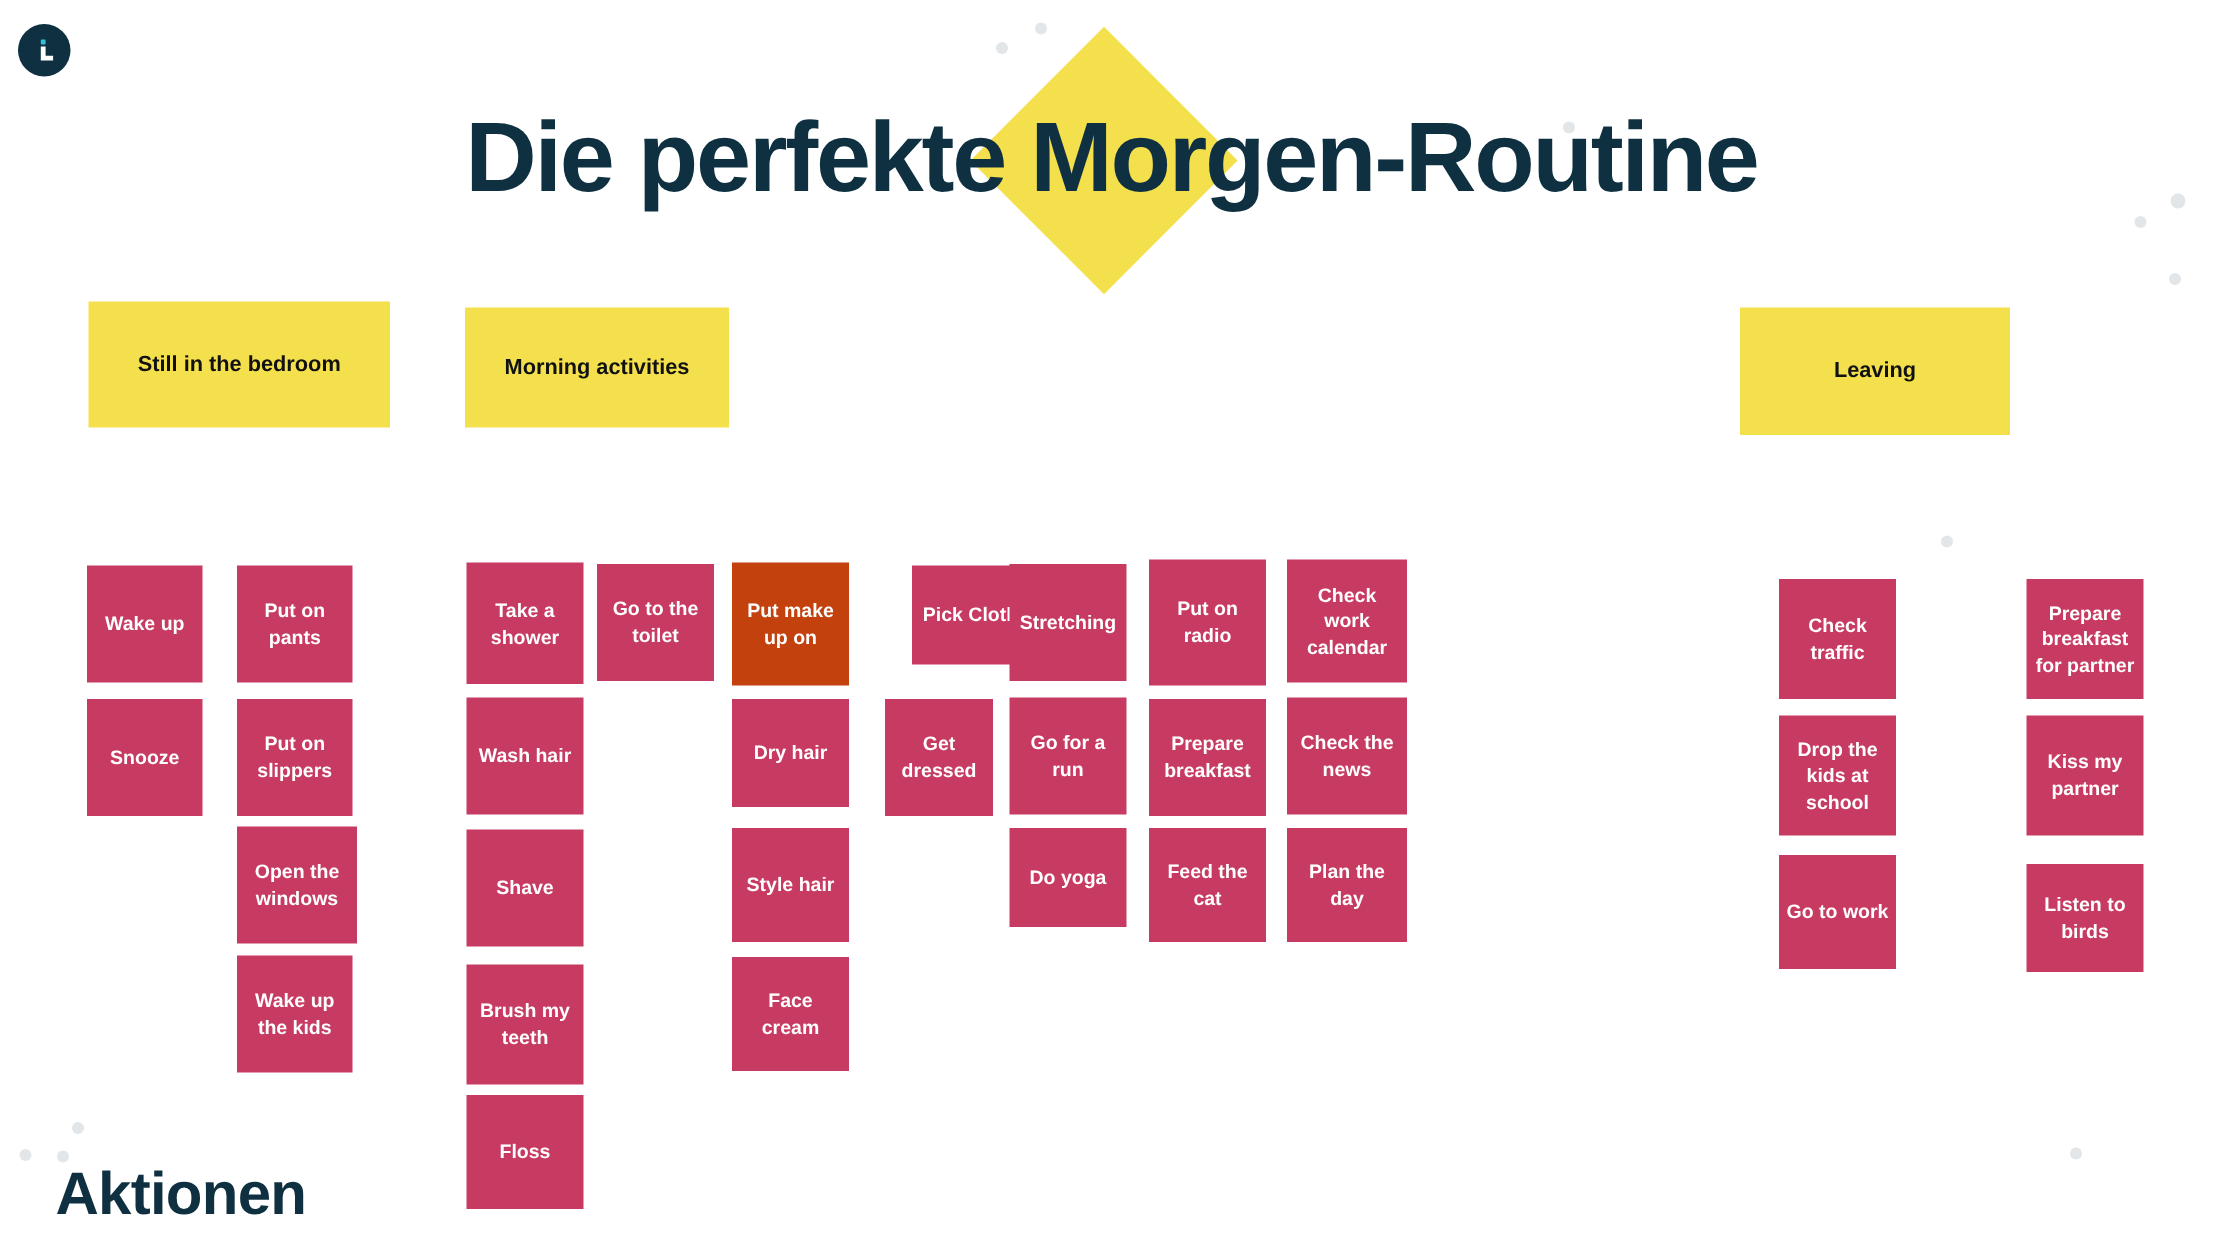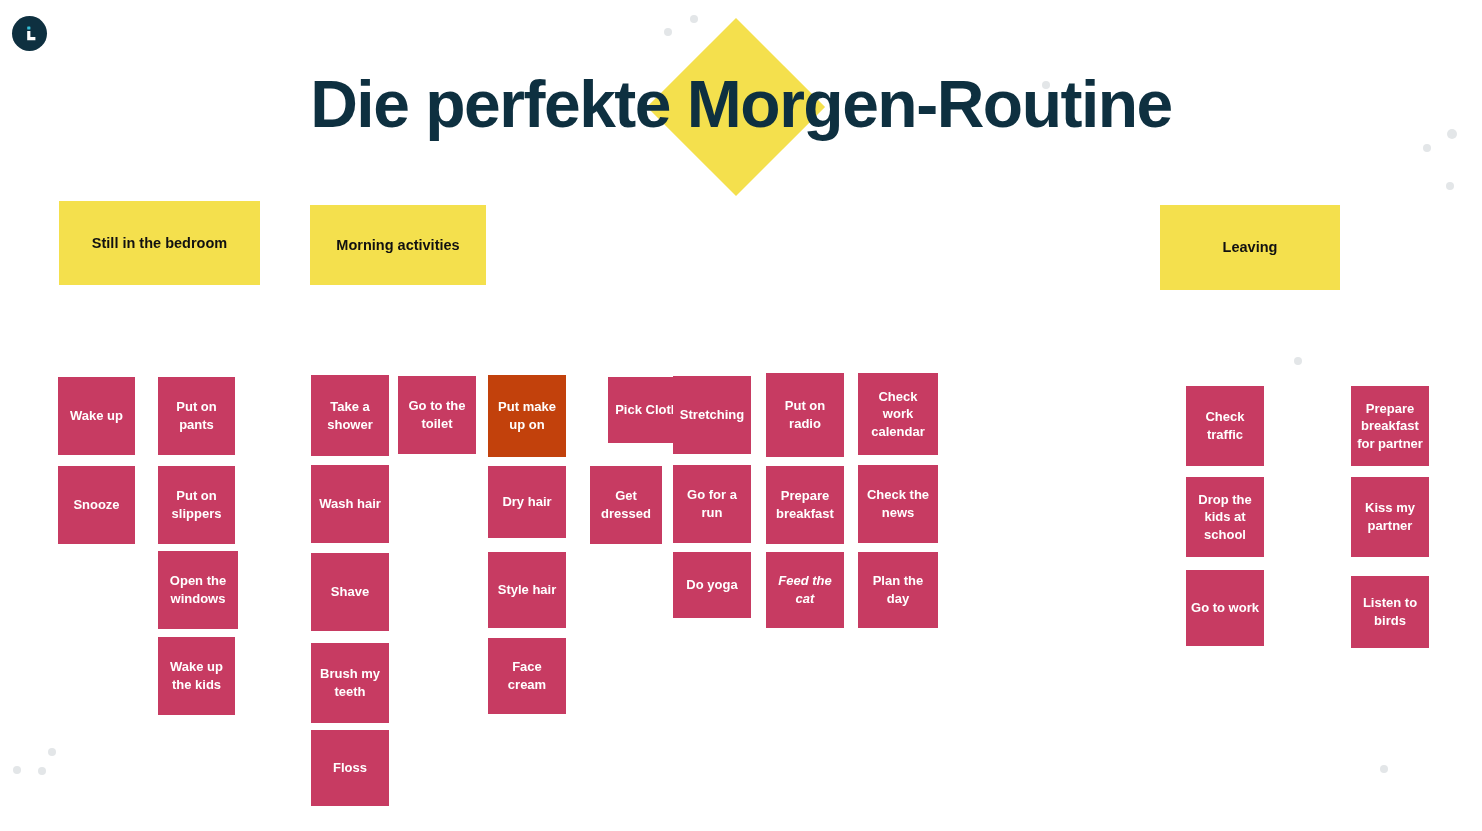--- a/index.html
+++ b/index.html
@@ -128,20 +128,21 @@
       <div class="dot" style="left: 48px; top: 748px; width: 8px; height: 8px;"></div>
       <div class="dot" style="left: 13px; top: 766px; width: 8px; height: 8px;"></div>
       <div class="dot" style="left: 38px; top: 767px; width: 8px; height: 8px;"></div>
     </div>
 
   <div id="diamond" style="left:673px; top:44px; width:126px; height:126px;"></div>
 
   <div id="title">Die perfekte Morgen-Routine</div>
 
 
+  <div class="section-label" style="left:37px; top:776px;">Aktionen</div>
 
   <div id="themes">
       <div class="theme-card" style="left: 59px; top: 201px; width: 201px; height: 84px; background: rgb(244, 224, 77);">Still in the bedroom</div>
       <div class="theme-card" style="left: 310px; top: 205px; width: 176px; height: 80px; background: rgb(244, 224, 77);">Morning activities</div>
       <div class="theme-card" style="left: 1160px; top: 205px; width: 180px; height: 85px; background: rgb(244, 224, 77);">Leaving</div>
     </div>
 
   <div id="actions">
       <div class="action-card" style="left: 58px; top: 377px; width: 77px; height: 78px; background: rgb(199, 59, 98);">Wake up</div>
       <div class="action-card" style="left: 58px; top: 466px; width: 77px; height: 78px; background: rgb(199, 59, 98);">Snooze</div>
@@ -159,21 +160,21 @@
       <div class="action-card" style="left: 488px; top: 466px; width: 78px; height: 72px; background: rgb(199, 59, 98);">Dry hair</div>
       <div class="action-card" style="left: 488px; top: 552px; width: 78px; height: 76px; background: rgb(199, 59, 98);">Style hair</div>
       <div class="action-card" style="left: 488px; top: 638px; width: 78px; height: 76px; background: rgb(199, 59, 98);">Face cream</div>
       <div class="action-card" style="left: 608px; top: 377px; width: 78px; height: 66px; background: rgb(199, 59, 98); text-align: right;">Pick Cloth</div>
       <div class="action-card" style="left: 580px; top: 466px; width: 72px; height: 78px; background: rgb(199, 59, 98); margin-left: 10px;">Get dressed</div>
       <div class="action-card" style="left: 673px; top: 376px; width: 78px; height: 78px; background: rgb(199, 59, 98);">Stretching</div>
       <div class="action-card" style="left: 673px; top: 465px; width: 78px; height: 78px; background: rgb(199, 59, 98);">Go for a run</div>
       <div class="action-card" style="left: 673px; top: 552px; width: 78px; height: 66px; background: rgb(199, 59, 98);">Do yoga</div>
       <div class="action-card" style="left: 766px; top: 373px; width: 78px; height: 84px; background: rgb(199, 59, 98);">Put on radio</div>
       <div class="action-card" style="left: 766px; top: 466px; width: 78px; height: 78px; background: rgb(199, 59, 98);">Prepare breakfast</div>
-      <div class="action-card" style="left: 766px; top: 552px; width: 78px; height: 76px; background: rgb(199, 59, 98); font-style: italic;">Feed the cat</div>
+      <div class="action-card" style="left: 766px; top: 552px; width: 78px; height: 76px; background: rgb(199, 59, 98);">Feed the cat</div>
       <div class="action-card" style="left: 858px; top: 373px; width: 80px; height: 82px; background: rgb(199, 59, 98);">Check work calendar</div>
       <div class="action-card" style="left: 858px; top: 465px; width: 80px; height: 78px; background: rgb(199, 59, 98);">Check the news</div>
       <div class="action-card" style="left: 858px; top: 552px; width: 80px; height: 76px; background: rgb(199, 59, 98);">Plan the day</div>
       <div class="action-card" style="left: 1186px; top: 386px; width: 78px; height: 80px; background: rgb(199, 59, 98);">Check traffic</div>
       <div class="action-card" style="left: 1186px; top: 477px; width: 78px; height: 80px; background: rgb(199, 59, 98);">Drop the kids at school</div>
       <div class="action-card" style="left: 1186px; top: 570px; width: 78px; height: 76px; background: rgb(199, 59, 98);">Go to work</div>
       <div class="action-card" style="left: 1351px; top: 386px; width: 78px; height: 80px; background: rgb(199, 59, 98);">Prepare breakfast for partner</div>
       <div class="action-card" style="left: 1351px; top: 477px; width: 78px; height: 80px; background: rgb(199, 59, 98);">Kiss my partner</div>
       <div class="action-card" style="left: 1351px; top: 576px; width: 78px; height: 72px; background: rgb(199, 59, 98);">Listen to birds</div>
     </div>

